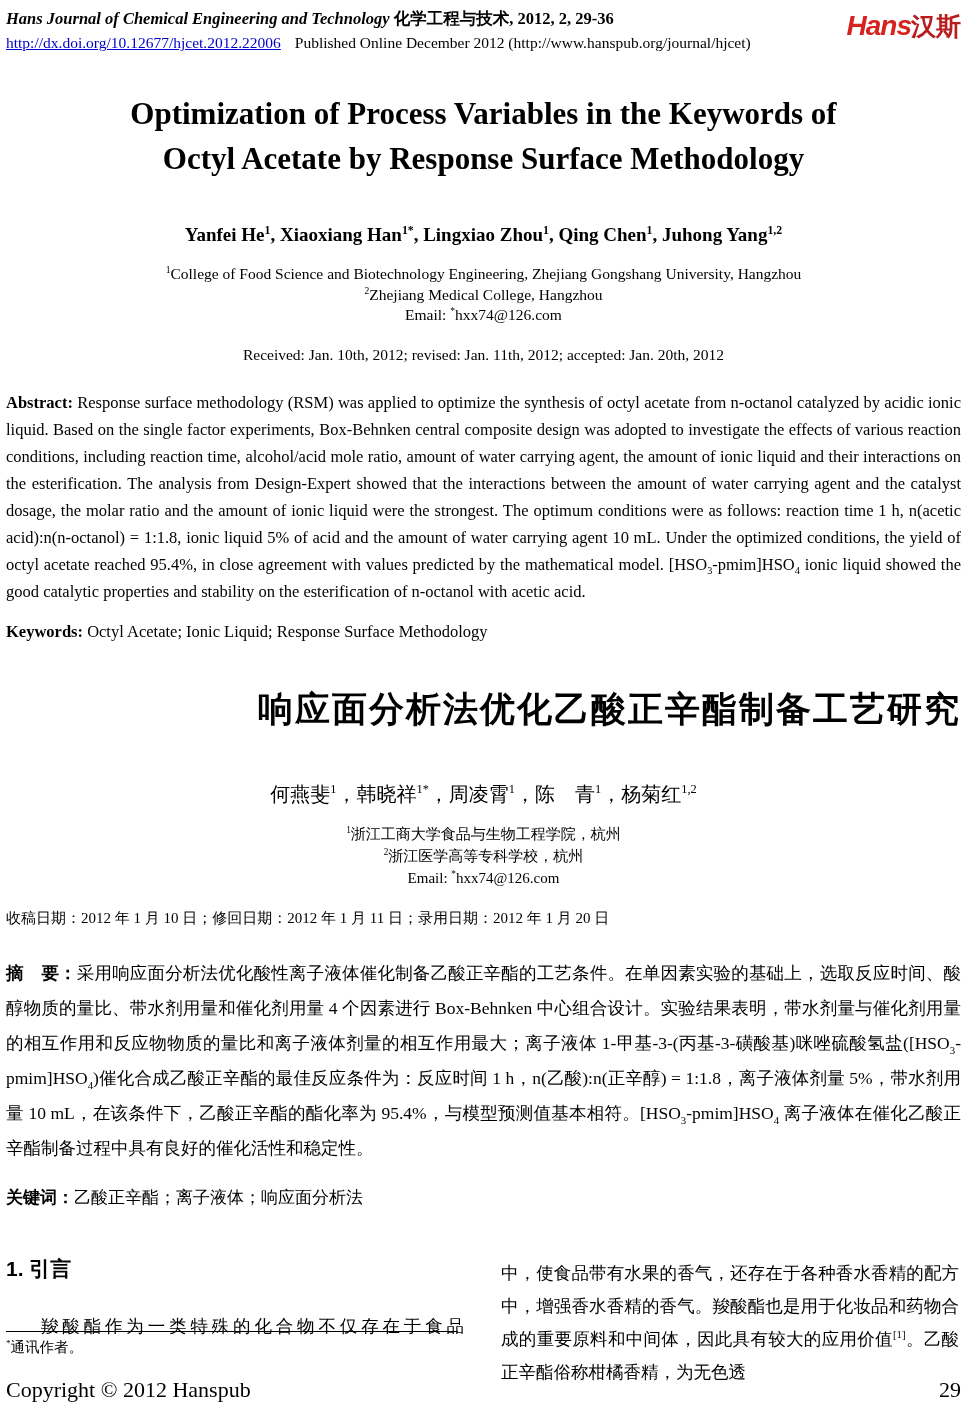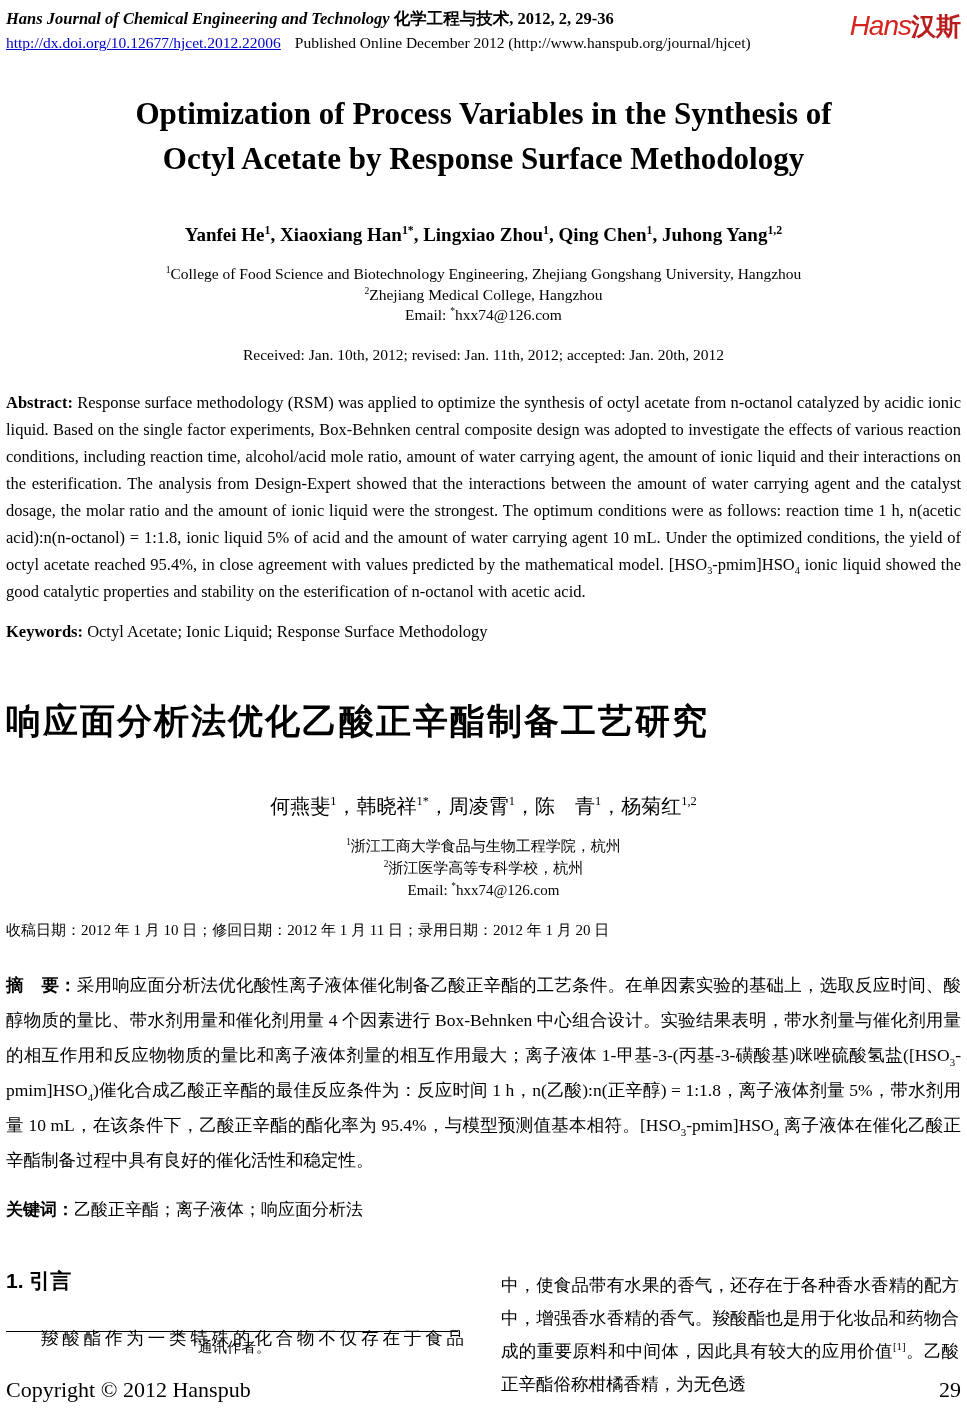--- a/index.html
+++ b/index.html
@@ -9,54 +9,54 @@
 
   
   .hdr{display:flex;justify-content:space-between;align-items:flex-start;}
   .hdr-left{font-size:16.5px;line-height:1.35;}
   .jname{font-weight:bold;font-style:italic;}
   .jname-zh{font-weight:bold;font-style:normal;}
   .hdr-line2{font-size:15.5px;margin-top:3px;}
   .doi{color:#0000cc;}
   .pub-note{margin-left:14px;}
   .logo{white-space:nowrap;font-family:"Liberation Sans","DejaVu Sans",sans-serif;margin-top:2px;}
-  .logo-en{color:#d7231f;font-weight:normal;font-style:italic;font-size:28px;letter-spacing:-1px;margin-left:17px;}
+  .logo-en{color:#d7231f;font-weight:bold;font-style:italic;font-size:28px;letter-spacing:-1px;margin-left:17px;}
   .logo-zh{color:#b91c1c;font-weight:bold;font-size:25px;}
 
   
   .title-en{margin:38px auto 0 auto;text-align:center;font-size:31px;font-weight:bold;line-height:1.45;}
   .authors-en{margin-top:42px;text-align:center;font-size:19px;font-weight:bold;}
   .affil-block{margin-top:18px;text-align:center;font-size:15.5px;line-height:1.32;}
   .dates-en{margin-top:21px;text-align:center;font-size:15.5px;}
   .abstract-en{margin-top:26px;font-size:16.5px;line-height:1.63;text-align:justify;}
   .kw-en{margin-top:15px;font-size:16.5px;}
   b.lbl{font-weight:bold;}
 
   
-  .title-zh{margin-top:56px;text-align:left;font-size:35px;font-weight:bold;
+  .title-zh{margin-top:44px;text-align:right;font-size:35px;font-weight:bold;
             font-family:"Liberation Sans","DejaVu Sans",sans-serif;letter-spacing:2px;}
   .authors-zh{margin-top:48px;text-align:center;font-size:20px;}
   .affil-zh{margin-top:16px;text-align:center;font-size:15px;line-height:1.45;}
   .dates-zh{margin-top:20px;text-align:left;font-size:15px;}
   .abstract-zh{margin-top:28px;font-size:17.5px;line-height:2.0;text-align:justify;}
   .kw-zh{margin-top:20px;font-size:17px;}
 
   
   .cols{display:flex;gap:37px;margin-top:46px;}
   .col{width:458px;box-sizing:border-box;}
   .sec-head{font-size:21px;font-weight:bold;
             font-family:"Liberation Sans","DejaVu Sans",sans-serif;}
   .para-left{margin-top:27px;font-size:17.5px;line-height:1.9;
              text-indent:2em;text-align:justify;text-align-last:justify;}
   .para-right{font-size:17.5px;line-height:1.88;text-align:justify;margin-top:2px;}
 
   
   .footnote{position:absolute;left:6px;bottom:52px;width:452px;}
   .fn-rule{border-top:1.5px solid #000;width:452px;height:0;margin-bottom:6px;}
-  .fn-text{font-size:14.5px;text-align:center;}
+  .fn-text{font-size:14.5px;}
   .footer{position:absolute;left:6px;right:6px;bottom:6px;display:flex;
           justify-content:space-between;font-size:22px;}
   sup{font-size:0.62em;vertical-align:super;line-height:0;}
   sub{font-size:0.62em;vertical-align:sub;line-height:0;}
 </style>
 </head>
 <body>
 
 <div class="page">
 
@@ -69,21 +69,21 @@
       <div class="hdr-line2">
         <a class="doi" href="#">http://dx.doi.org/10.12677/hjcet.2012.22006</a><span class="pub-note">Published Online December 2012 (http://www.hanspub.org/journal/hjcet)</span>
       </div>
     </div>
     <div class="logo">
       <span class="logo-en">Hans</span><span class="logo-zh">汉斯</span>
     </div>
   </div>
 
   <div class="title-en">
-    <div>Optimization of Process Variables in the Synthesis of</div>
+    <div>Optimization of Process Variables in the Keywords of</div>
     <div>Octyl Acetate by Response Surface Methodology</div>
   </div>
 
   <div class="authors-en">Yanfei He<sup>1</sup>, Xiaoxiang Han<sup>1*</sup>, Lingxiao Zhou<sup>1</sup>, Qing Chen<sup>1</sup>, Juhong Yang<sup>1,2</sup></div>
 
   <div class="affil-block">
     <div><sup>1</sup>College of Food Science and Biotechnology Engineering, Zhejiang Gongshang University, Hangzhou</div>
     <div><sup>2</sup>Zhejiang Medical College, Hangzhou</div>
     <div>Email: <sup>*</sup>hxx74@126.com</div>
   </div>

